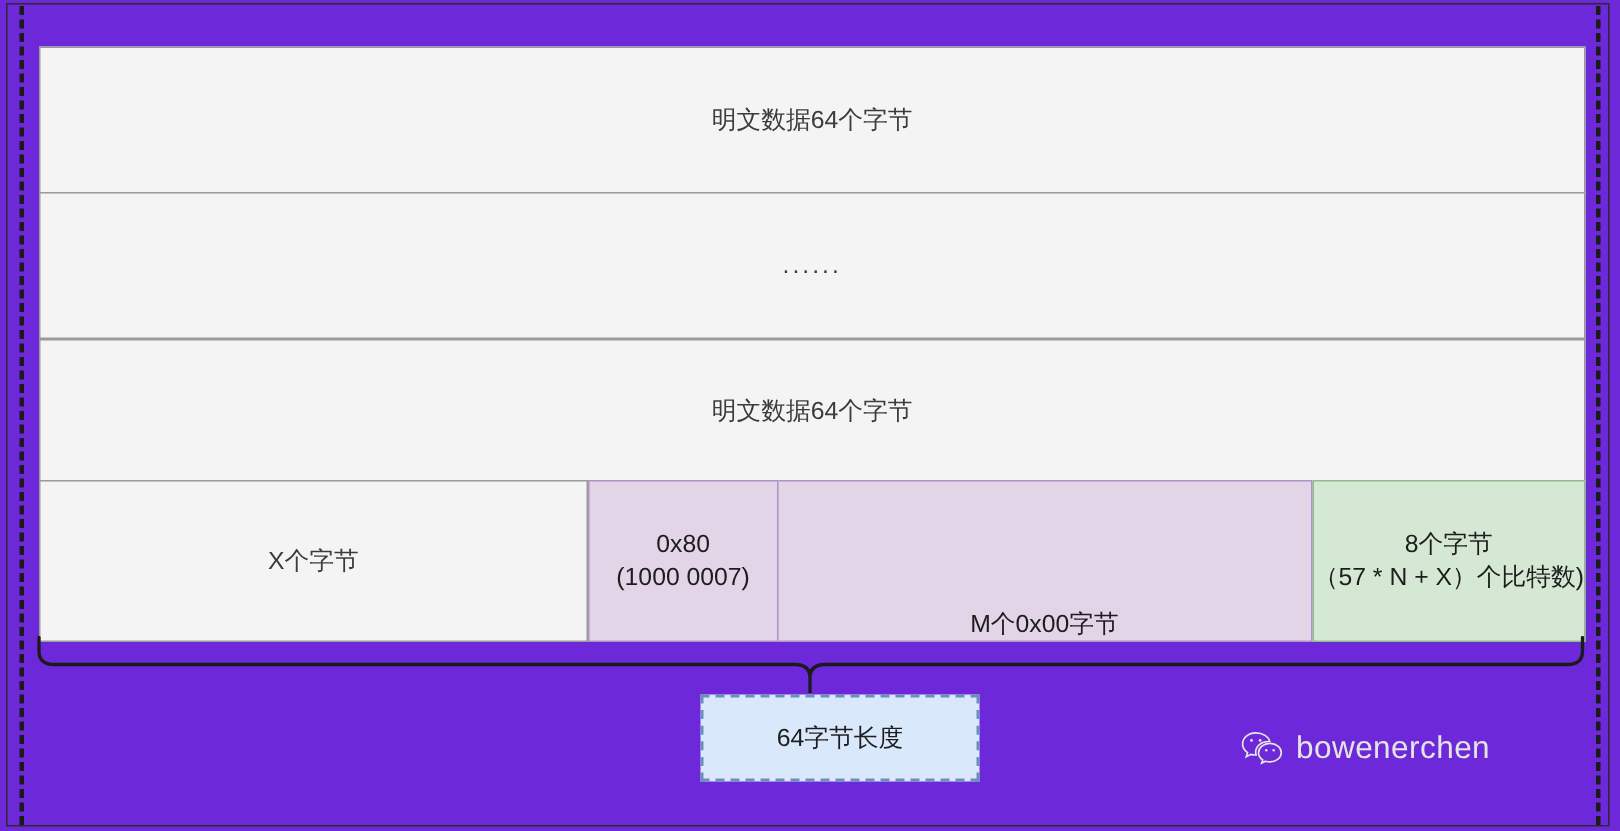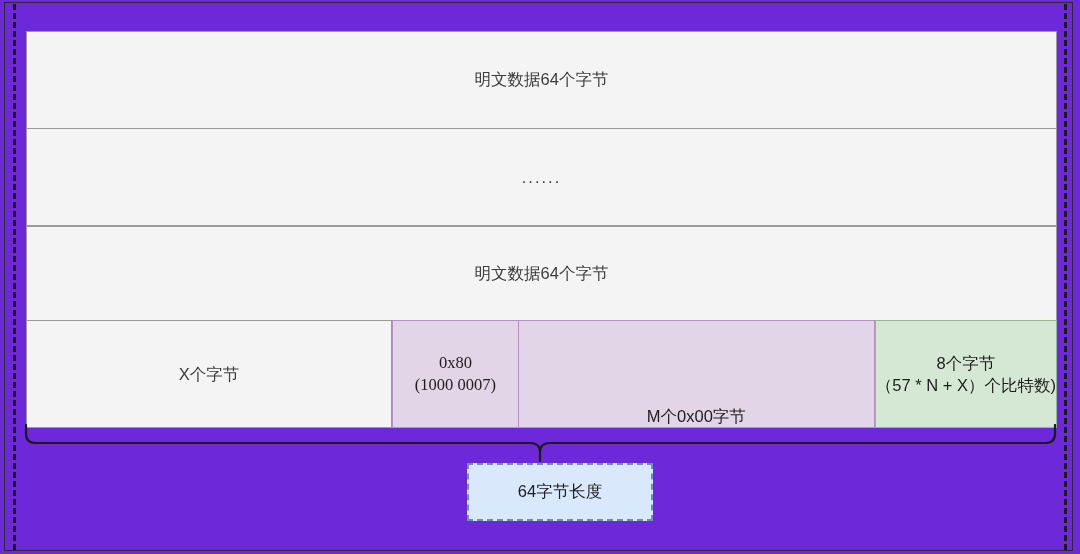--- a/index.html
+++ b/index.html
@@ -89,21 +89,20 @@
   .seg-x {
     width: 366px;
     background: #f4f4f4;
     border: 1px solid #9a9a9a;
     color: #3b3b3b;
   }
   .seg-80 {
     width: 127px;
     background: #e1d5e7;
     border: 1px solid #b292c4;
-    font-family: Liberation Serif, serif;
   }
   .seg-zero {
     width: 356px;
     background: #e1d5e7;
     border: 1px solid #b292c4;
     border-left: none;
     justify-content: flex-end;
   }
   .seg-len {
     flex: 1 1 auto;
@@ -199,14 +198,25 @@
 
   <svg class="brace" viewBox="0 0 1037 40" preserveAspectRatio="none">
     <path d="M 4,1 L 4,10 Q 4,19 14,19 L 508,19 Q 518,19 518,28 L 518,38
              L 518,28 Q 518,19 528,19 L 1023,19 Q 1033,19 1033,10 L 1033,1" fill="none" stroke="#1b1b1b" stroke-width="2.2" stroke-linecap="round"></path>
   </svg>
 
   <div class="callout">
     <span>64字节长度</span>
   </div>
 
+  <div class="watermark">
+    <svg width="30" height="24" viewBox="0 0 30 24">
+      <path d="M10.2 1.6C5.3 1.6 1.4 4.9 1.4 9c0 2.3 1.3 4.4 3.3 5.8l-0.9 2.7 3.1-1.6c0.9 0.3 1.9 0.4 2.9 0.4h0.6c-0.2-0.6-0.3-1.2-0.3-1.9 0-3.9 3.8-7.1 8.5-7.1 0.3 0 0.6 0 0.9 0C18.8 4.1 14.9 1.6 10.2 1.6z" fill="none" stroke="#e6e6e6" stroke-width="1.1"></path>
+      <circle cx="7.3" cy="6.6" r="0.95" fill="#e6e6e6"></circle>
+      <circle cx="13.1" cy="6.6" r="0.95" fill="#e6e6e6"></circle>
+      <path d="M19.6 8.6c-4.2 0-7.6 2.8-7.6 6.2 0 1.9 1.1 3.6 2.8 4.8l-0.7 2.2 2.6-1.3c0.9 0.3 1.9 0.4 2.9 0.4 4.2 0 7.6-2.8 7.6-6.2S23.8 8.6 19.6 8.6z" fill="none" stroke="#e6e6e6" stroke-width="1.1"></path>
+      <circle cx="17.2" cy="13.2" r="0.8" fill="#e6e6e6"></circle>
+      <circle cx="22.1" cy="13.2" r="0.8" fill="#e6e6e6"></circle>
+    </svg>
+    <span class="wm-text">bowenerchen</span>
+  </div>
 
 </div>
 
 </body></html>

